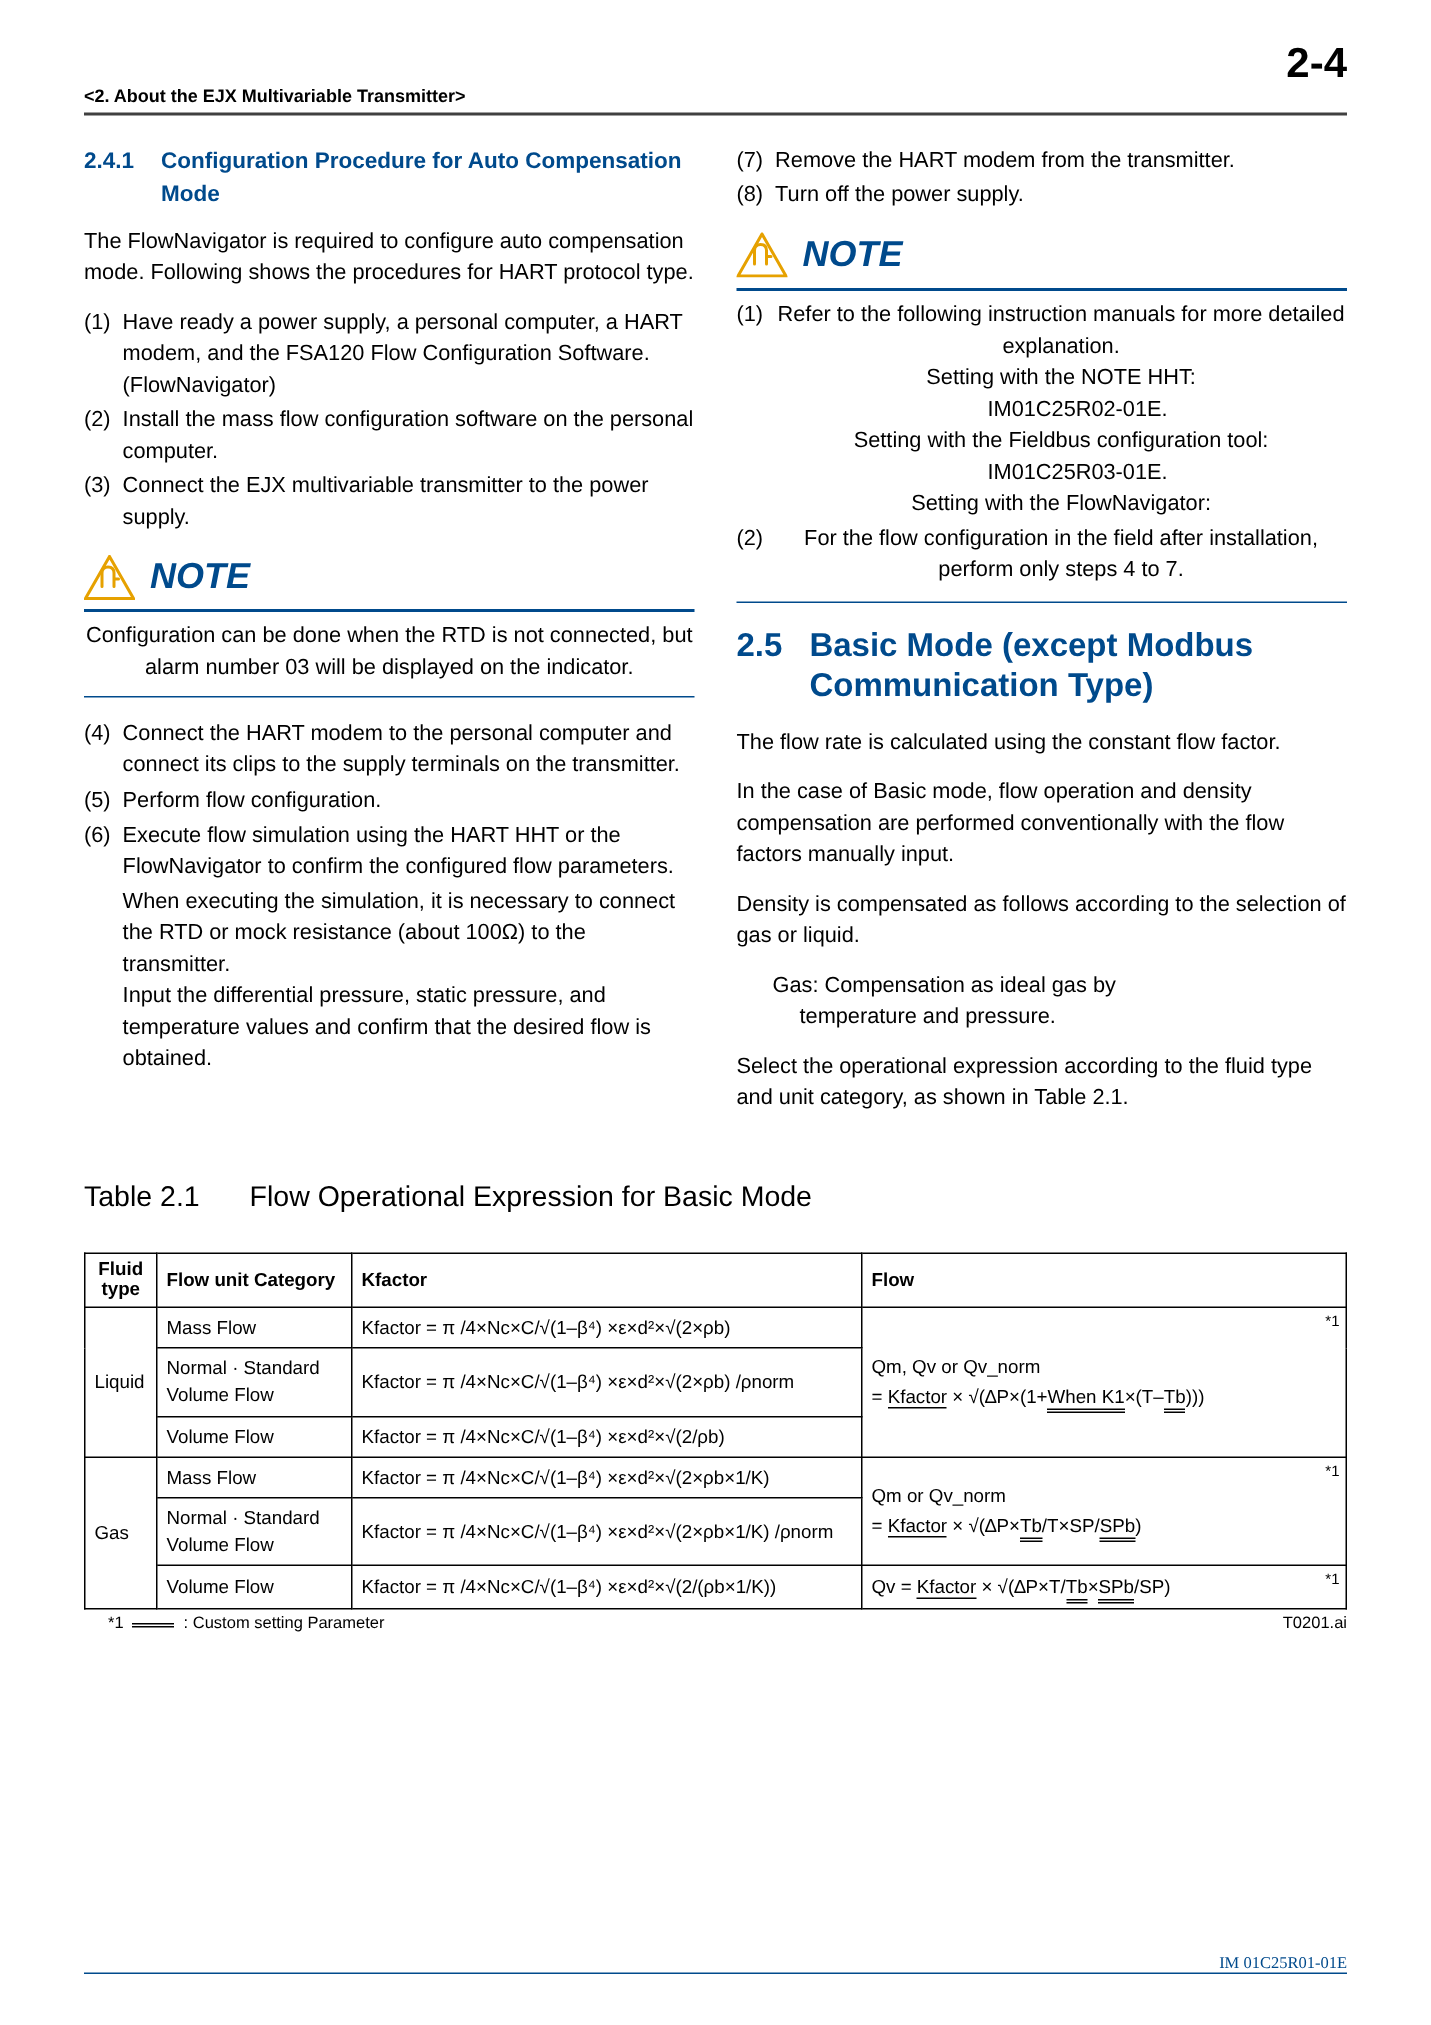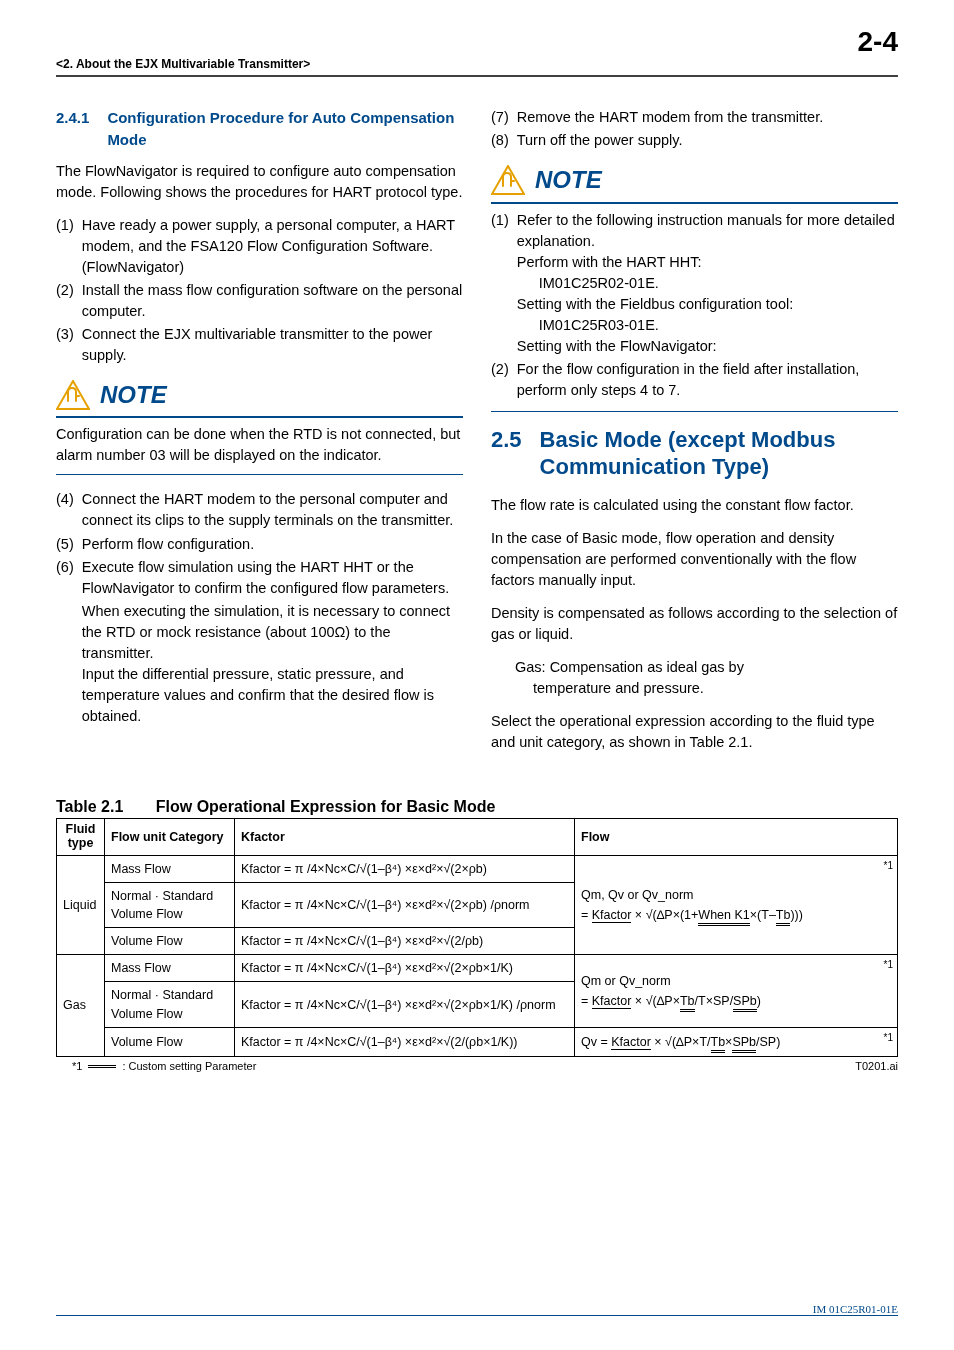--- a/index.html
+++ b/index.html
@@ -33,21 +33,21 @@
   .top-row .pagenum {
     font-weight: bold;
     font-size: 28px;
     color: #000;
     line-height: 1;
     padding-bottom: 19px;
   }
   .columns {
     display: flex;
     gap: 28px;
-    margin-top: 30px;
+    margin-top: 20px;
   }
   .col {
     flex: 1 1 0;
     min-width: 0;
   }
   .h-sub {
     color: #004a8c;
     font-weight: bold;
     font-size: 15px;
     margin: 0 0 10px 0;
@@ -88,20 +88,21 @@
   .list-num .subblock {
     display: block;
     margin-top: 2px;
   }
   .indent1 {
     padding-left: 22px;
     display: block;
   }
   .note-block {
     margin: 10px 0 14px 0;
+    text-align: center;
   }
   .note-head {
     display: flex;
     align-items: center;
     gap: 10px;
     padding-bottom: 2px;
   }
   .note-head svg {
     flex: 0 0 auto;
   }
@@ -121,23 +122,23 @@
     border-bottom: 1px solid #004a8c;
     padding-bottom: 8px;
   }
   .gas-box {
     margin: 4px 0 12px 24px;
   }
   .gas-box .g-sub {
     padding-left: 18px;
   }
   .tbl-caption {
-    font-weight: bold;
-    font-size: 16px;
-    margin: 30px 0 0 0;
+    font-weight: normal;
+    font-size: 19px;
+    margin: 30px 0 22px 0;
   }
   .tbl-caption .tcap {
     display: inline-block;
     margin-left: 28px;
   }
   table.kf {
     border-collapse: collapse;
     width: 100%;
     font-size: 12.5px;
     table-layout: fixed;
@@ -298,21 +299,21 @@
           </svg>
           <span class="note-title">NOTE</span>
         </div>
         <div class="note-rule"></div>
         <div class="note-body">
           <ul class="list-num" style="margin:0;">
             <li>
               <span class="marker">(1)</span>
               <span>
                 <span>Refer to the following instruction manuals for more detailed explanation.</span><br>
-                <span>Perform with the HART HHT:</span><br>
+                <span>Setting with the NOTE HHT:</span><br>
                 <span class="indent1">IM01C25R02-01E.</span>
                 <span>Setting with the Fieldbus configuration tool:</span><br>
                 <span class="indent1">IM01C25R03-01E.</span>
                 <span>Setting with the FlowNavigator:</span><br>
               </span>
             </li>
             <li>
               <span class="marker">(2)</span>
               <span>For the flow configuration in the field after installation, perform only steps 4 to 7.</span>
             </li>

